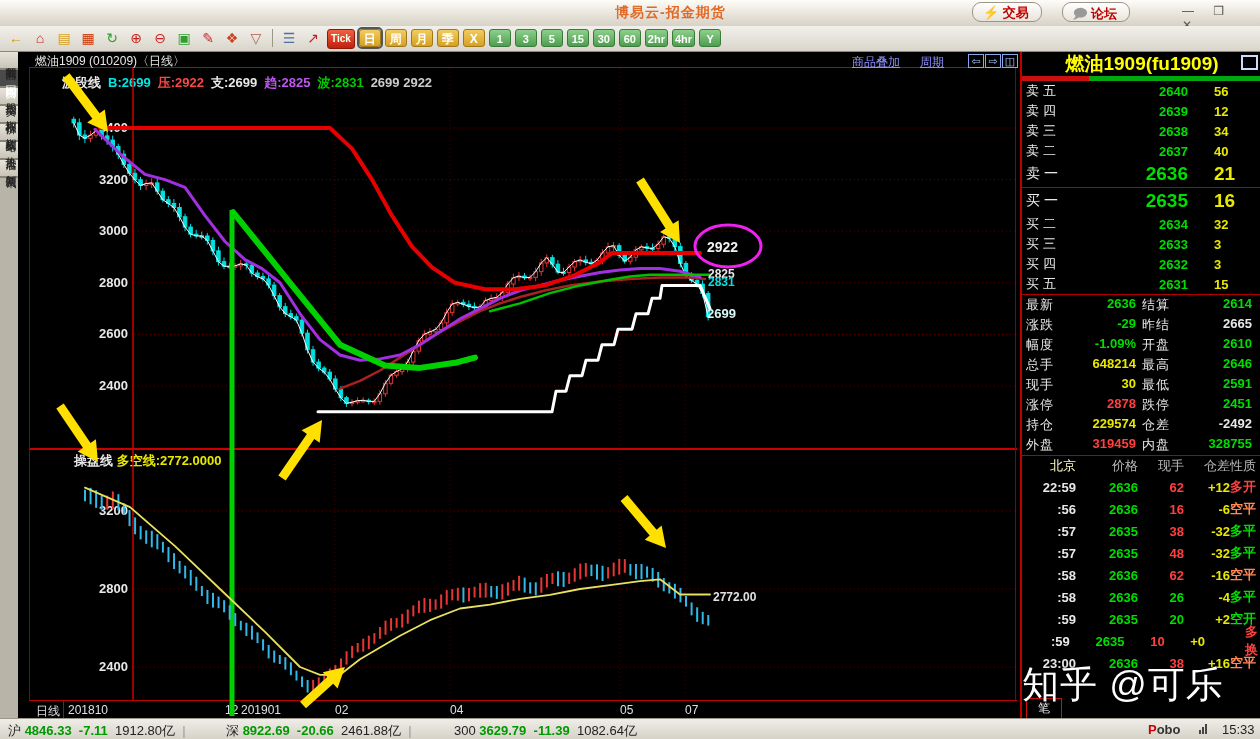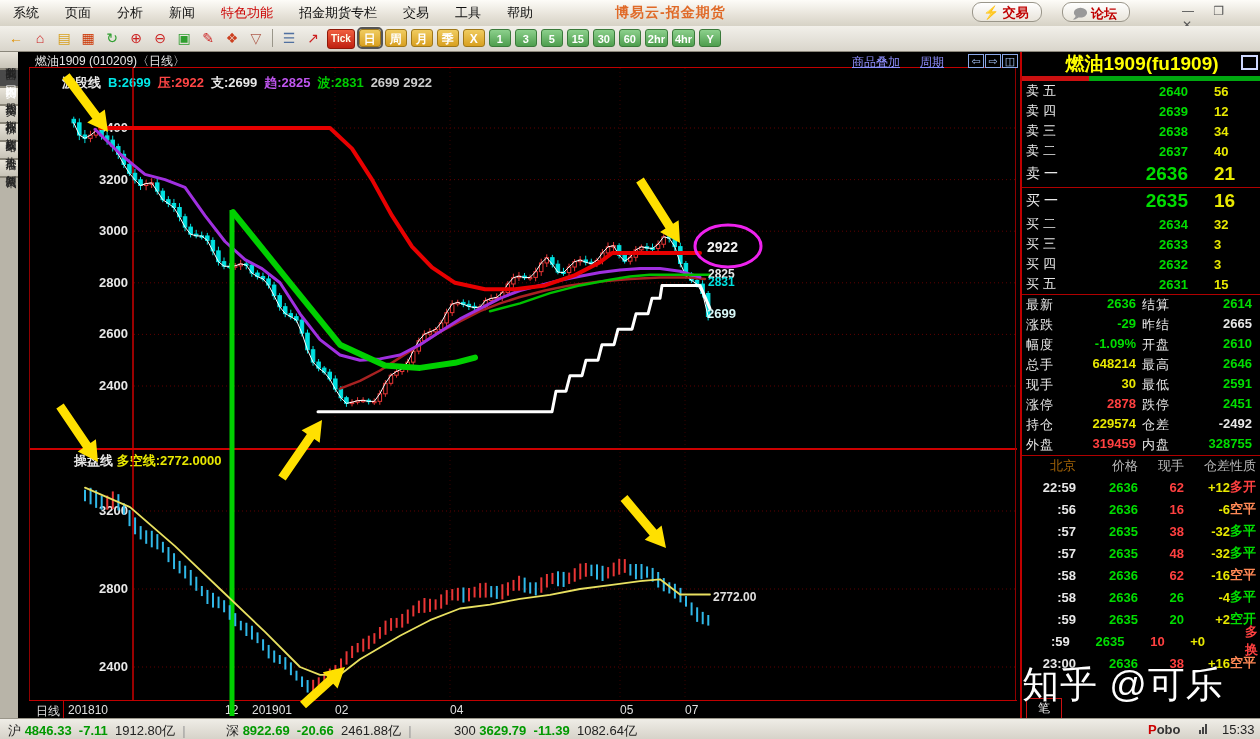--- a/index.html
+++ b/index.html
@@ -93,21 +93,20 @@
   
   .wmark{left:1022px;top:660px;width:238px;font-size:37px;color:#ffffff;z-index:20;
     font-weight:normal;letter-spacing:1px;text-shadow:0 0 2px rgba(0,0,0,.6);white-space:nowrap;}
 </style>
 </head>
 <body>
 
 <div id="app">
 
   <div class="abs titlebar">
-    <span id="menubar"><span class="menu">系统</span><span class="menu">页面</span><span class="menu">分析</span><span class="menu">新闻</span><span class="menu red">特色功能</span><span class="menu">招金期货专栏</span><span class="menu">交易</span><span class="menu">工具</span><span class="menu">帮助</span></span>
     <span class="abs apptitle">博易云-招金期货</span>
     <span class="tbtn" style="left:972px;"><span style="color:#e8a000;">⚡</span> <span>交易</span></span>
     <span class="tbtn" style="left:1062px;"><span style="color:#999;">🗩</span> <span>论坛</span></span>
     <span class="winctl" style="left:1182px;">—  ❐  ✕</span>
   </div>
 
   <div class="abs toolbar" id="toolbar"><span class="tbi" style="color: rgb(224, 144, 0);">←</span><span class="tbi" style="color: rgb(204, 32, 32);">⌂</span><span class="tbi" style="color: rgb(216, 160, 32);">▤</span><span class="tbi" style="color: rgb(204, 51, 0);">▦</span><span class="tbi" style="color: rgb(47, 158, 47);">↻</span><span class="tbi" style="color: rgb(204, 32, 32);">⊕</span><span class="tbi" style="color: rgb(204, 32, 32);">⊖</span><span class="tbi" style="color: rgb(47, 158, 47);">▣</span><span class="tbi" style="color: rgb(204, 32, 32);">✎</span><span class="tbi" style="color: rgb(204, 64, 32);">❖</span><span class="tbi" style="color: rgb(176, 96, 80);">▽</span><span class="tbsep"></span><span class="tbi" style="color: rgb(80, 112, 160);">☰</span><span class="tbi" style="color: rgb(204, 32, 32);">↗</span><span class="tbtick">Tick</span><span class="tbp sel">日</span><span class="tbp">周</span><span class="tbp">月</span><span class="tbp">季</span><span class="tbp">X</span><span class="tbg">1</span><span class="tbg">3</span><span class="tbg">5</span><span class="tbg">15</span><span class="tbg">30</span><span class="tbg">60</span><span class="tbg">2hr</span><span class="tbg">4hr</span><span class="tbg">Y</span></div>
 
   <div class="abs sidebar" id="sidebar">
       <div class="stab">我的页面</div>
@@ -525,21 +524,21 @@
       <polygon points="27.3,340.5 54.0,380.0 48.7,383.6 69.0,394.0 66.9,371.3 61.5,374.9 34.7,335.5" fill="#ffe000"></polygon>
       <polygon points="591.6,432.9 620.7,467.6 615.7,471.8 637.0,480.0 632.6,457.6 627.6,461.8 598.4,427.1" fill="#ffe000"></polygon>
       <polygon points="277.0,640.3 304.2,615.8 308.5,620.6 316.0,599.0 293.8,604.3 298.2,609.1 271.0,633.7" fill="#ffe000"></polygon>
     </svg>
 
   <div class="abs xaxis" id="xaxis">
     <span class="xlab" style="left:7px;">日线</span>
     <span style="position:absolute;left:34px;top:0;width:1px;height:18px;background:#c00000;"></span>
   <span class="xlab" style="left: 39px;">201810</span>
       <span class="xlab" style="left: 196px;">12</span>
-      <span class="xlab" style="left: 223px;">201901</span>
+      <span class="xlab" style="left: 212px;">201901</span>
       <span class="xlab" style="left: 306px;">02</span>
       <span class="xlab" style="left: 421px;">04</span>
       <span class="xlab" style="left: 591px;">05</span>
       <span class="xlab" style="left: 656px;">07</span>
     </div>
 
   <div class="abs rpanel" id="rpanel">
     <div class="rtitle"><span>燃油1909(fu1909)</span><span class="rtico"></span></div>
     <div class="rbar">
         <div class="r" id="rbar-r" style="width: 28%;"></div>
@@ -673,21 +672,21 @@
             <span class="slab">外盘</span>
             <span class="sval" style="color: rgb(255, 64, 64);">319459</span>
           </span>
           <span class="scell">
             <span class="slab">内盘</span>
             <span class="sval" style="color: rgb(0, 221, 0);">328755</span>
           </span>
         </div>
         <div class="rsep"></div>
         <div class="thead">
-          <span class="tc-t" style="color: #a16207; font-weight: normal;">北京</span>
+          <span class="tc-t" style="color: #fef9c3; font-weight: normal;">北京</span>
           <span class="tc-p" style="color: rgb(184, 184, 184); font-weight: normal;">价格</span>
           <span class="tc-v" style="color: rgb(184, 184, 184); font-weight: normal;">现手</span>
           <span class="tc-d" style="color: rgb(184, 184, 184); font-weight: normal;">仓差</span>
           <span class="tc-n" style="color: rgb(184, 184, 184); font-weight: normal;">性质</span>
         </div>
         <div class="trow">
           <span class="tc-t">22:59</span>
           <span class="tc-p">2636</span>
           <span class="tc-v" style="color: rgb(255, 64, 64);">62</span>
           <span class="tc-d">+12</span>

